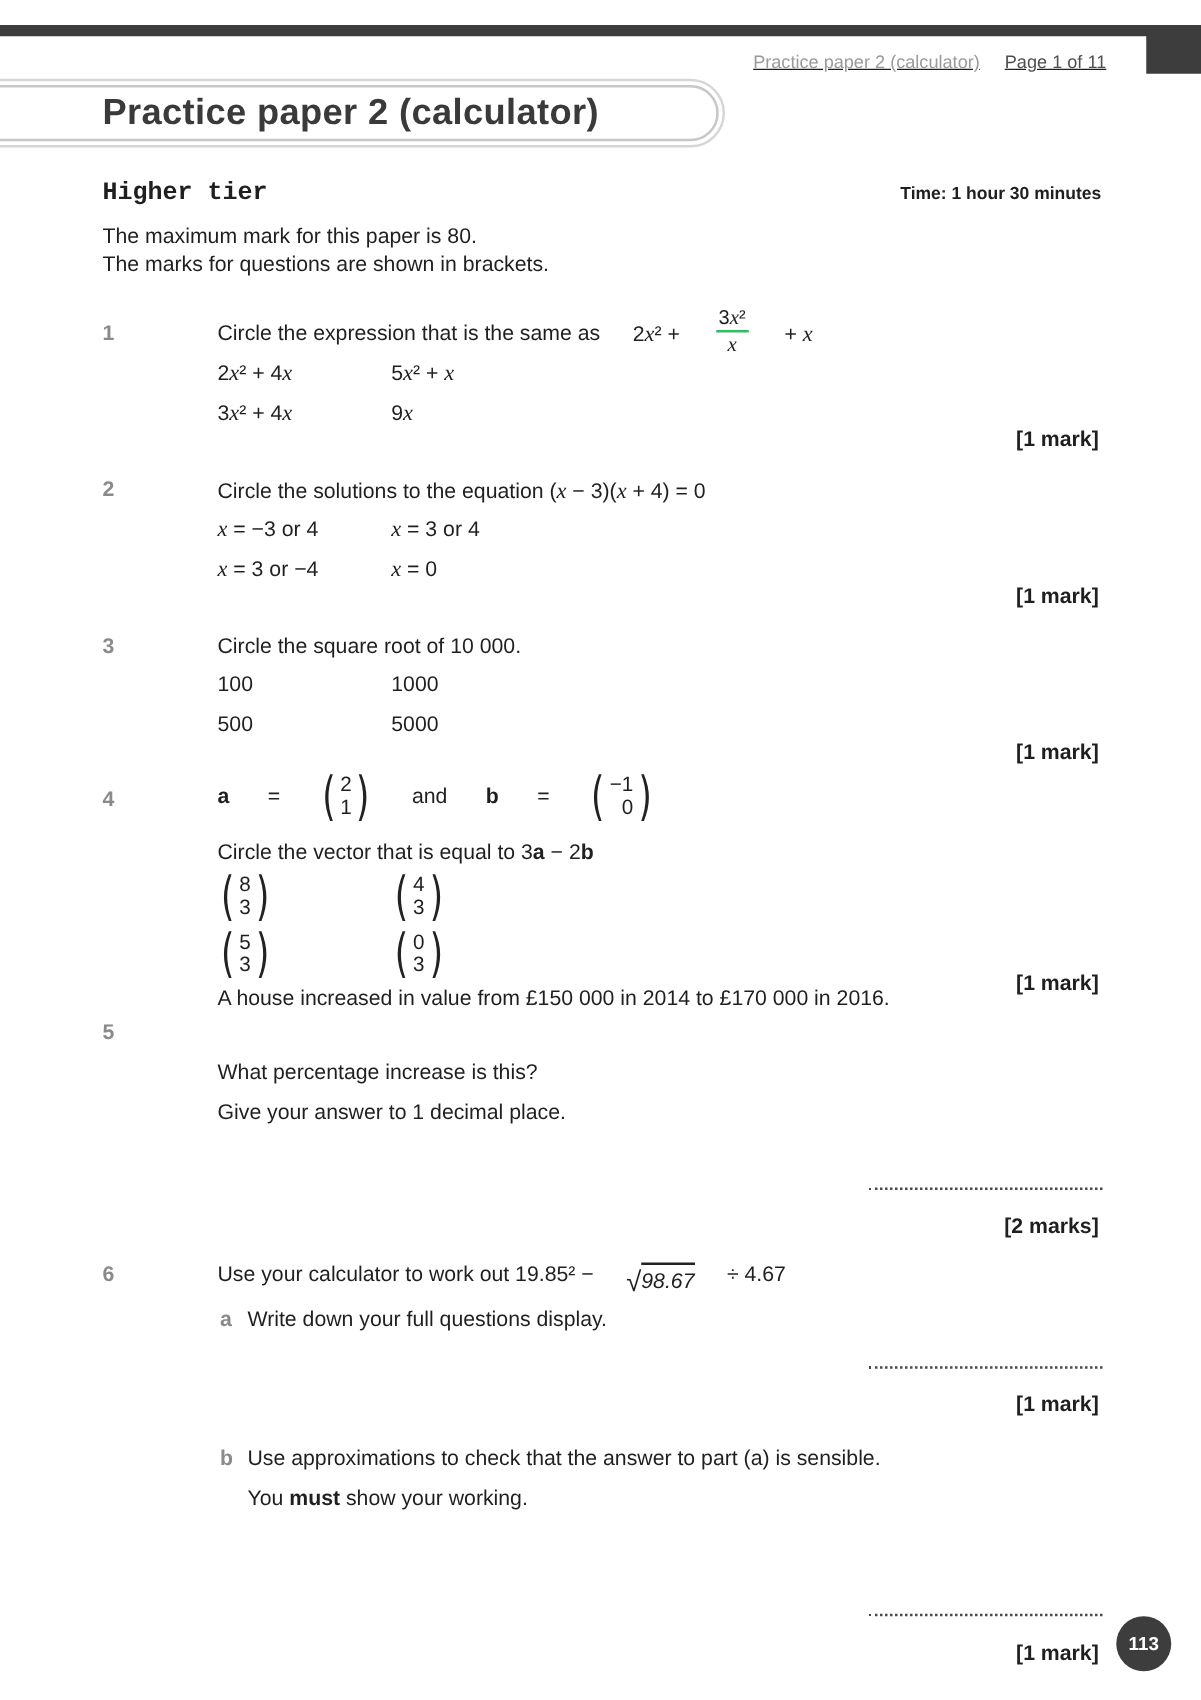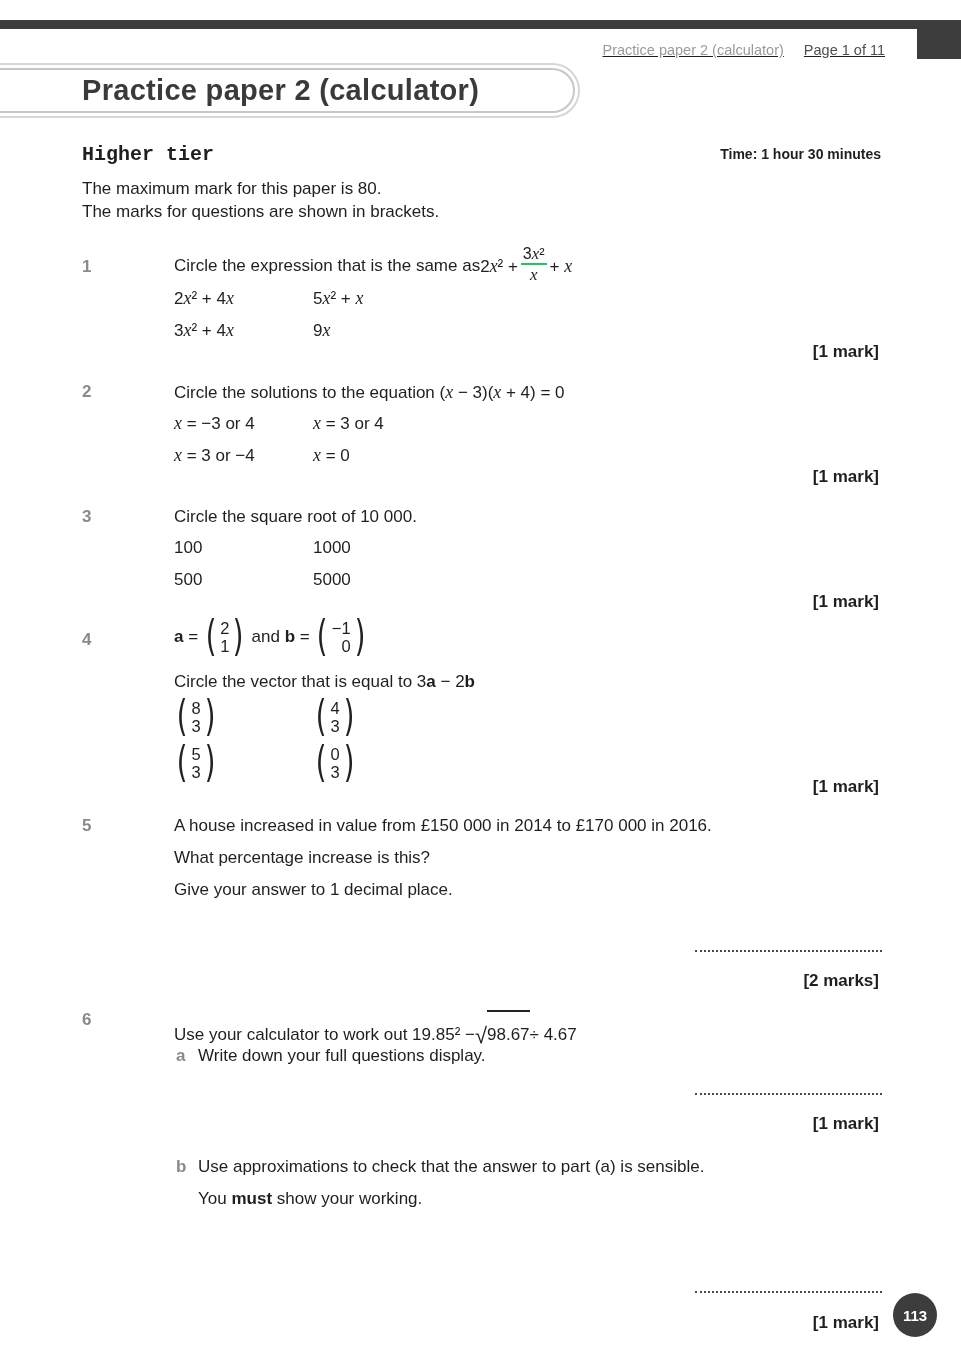--- a/index.html
+++ b/index.html
@@ -25,42 +25,42 @@
   .title-pill-inner { position:absolute; left:3px; top:3px; right:3px; bottom:3px;
     border:2px solid #c7c7c7; border-radius:25px; background:#fff; }
   .page-title { position:absolute; left:82px; top:74px; font-size:29px; font-weight:bold;
     color:#3a3a3a; letter-spacing:0.3px; white-space:nowrap; }
 
   .tier-title { position:absolute; left:82px; top:143px; font-size:20px; font-weight:bold;font-family:Liberation Mono, monospace; }
   .time-label { position:absolute; right:80px; top:146px; font-size:14px; font-weight:bold; }
   .intro { position:absolute; left:82px; top:177px; font-size:17px; line-height:23px; }
 
   .qnum { position:absolute; left:82px; font-size:17px; font-weight:bold; color:#8a8a8a; }
-  .qtext { position:absolute; left:174px; font-size:17px; white-space:nowrap; }
+  .qtext { position:absolute; left:174px; font-size:17px; white-space:nowrap;gap:26px; }
   .opt { position:absolute; font-size:17px; white-space:nowrap; }
   .marks { position:absolute; right:82px; font-size:17px; font-weight:bold; white-space:nowrap; }
   .part-label { position:absolute; left:176px; font-size:17px; font-weight:bold; color:#8a8a8a; }
   .part-text { position:absolute; left:198px; font-size:17px; white-space:nowrap; }
 
   
   .mx { font-family:"Liberation Serif", serif; font-style:italic; font-size:1.05em; }
   .frac { display:inline-block; vertical-align:middle; text-align:center;
     font-size:16px; line-height:1.15; margin:0 3px; transform:translateY(-2px); }
   .frac .num { display:block; border-bottom:2px solid #22c55e; padding:0 2px 0 2px;text-align:center; }
   .frac .den { display:block; }
 
   .vec { display:inline-flex; align-items:center; vertical-align:middle; }
   .vec .paren { font-size:42px; font-weight:400; line-height:0.9;
     font-family:"DejaVu Sans", sans-serif; transform:scaleX(0.65); color:#222; }
   .vec .col { display:flex; flex-direction:column; align-items:flex-end;
     line-height:1.1; font-size:16.5px; padding:0 1px; }
 
   .radical { display:inline-flex; align-items:stretch; }
   .rsign { font-size:22px; line-height:1; align-self:flex-end; transform:translateY(2px); }
-  .radicand { border-top:2px solid #222; padding-top:13px; }
+  .radicand { border-top:2px solid #222; padding-top:3px;font-style:italic; }
 
   .answer-line { position:absolute; right:79px; width:187px; height:8px;
     border-bottom:2px dotted #4a4a4a; }
 
   .footer-circle { position:absolute; left:893px; top:1293px; width:44px; height:44px;
     border-radius:50%; background:#3d3d3d; color:#fff; font-size:15px; font-weight:bold;
     display:flex; align-items:center; justify-content:center; }
 </style>
 </head>
 <body>
@@ -152,28 +152,28 @@
     <span class="paren">(</span>
     <span class="col">
       <span>0</span>
       <span>3</span>
     </span>
     <span class="paren">)</span>
   </span>
 <div class="marks" style="top:777px">[1 mark]</div>
 
 <div class="qnum" style="top:816px">5</div>
-<div class="qtext" style="top:816px">A house increased in value from £150 000 in 2014 to £170 000 in 2016.</div>
+<div class="qtext" style="top:789px">A house increased in value from £150 000 in 2014 to £170 000 in 2016.</div>
 <div class="qtext" style="top:848px">What percentage increase is this?</div>
 <div class="qtext" style="top:880px">Give your answer to 1 decimal place.</div>
 <div class="answer-line" style="top:944px"></div>
 <div class="marks" style="top:971px">[2 marks]</div>
 
 <div class="qnum" style="top:1010px">6</div>
-<div class="qtext" style="top:1010px; display:flex; align-items:flex-end;">
+<div class="qtext" style="top:1010px; display:flex; align-items:flex-start;">
   <span>Use your calculator to work out 19.85² − </span>
     <span class="radical">
       <span class="rsign">√</span>
       <span class="radicand">98.67</span>
     </span>
     <span> ÷ 4.67</span>
 </div>
 <div class="part-label" style="top:1046px">a</div>
 <div class="part-text" style="top:1046px">Write down your full questions display.</div>
 <div class="answer-line" style="top:1087px"></div>

